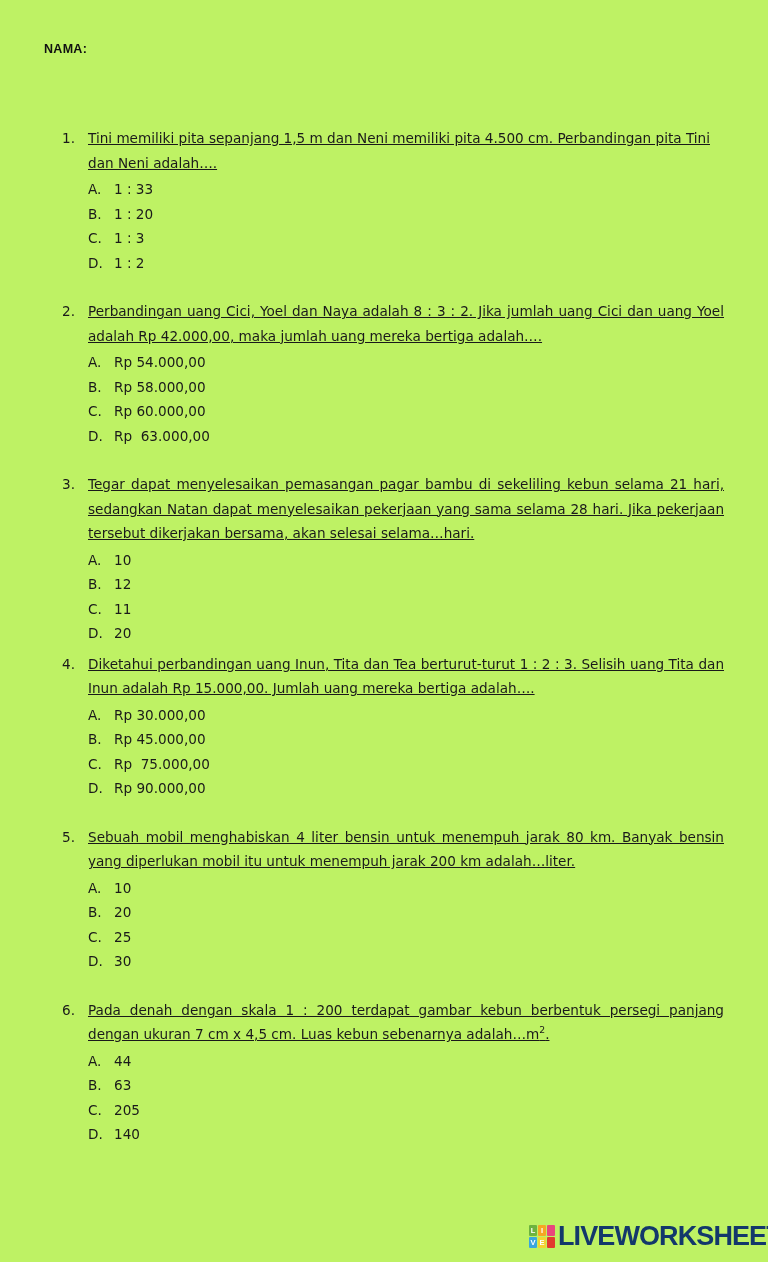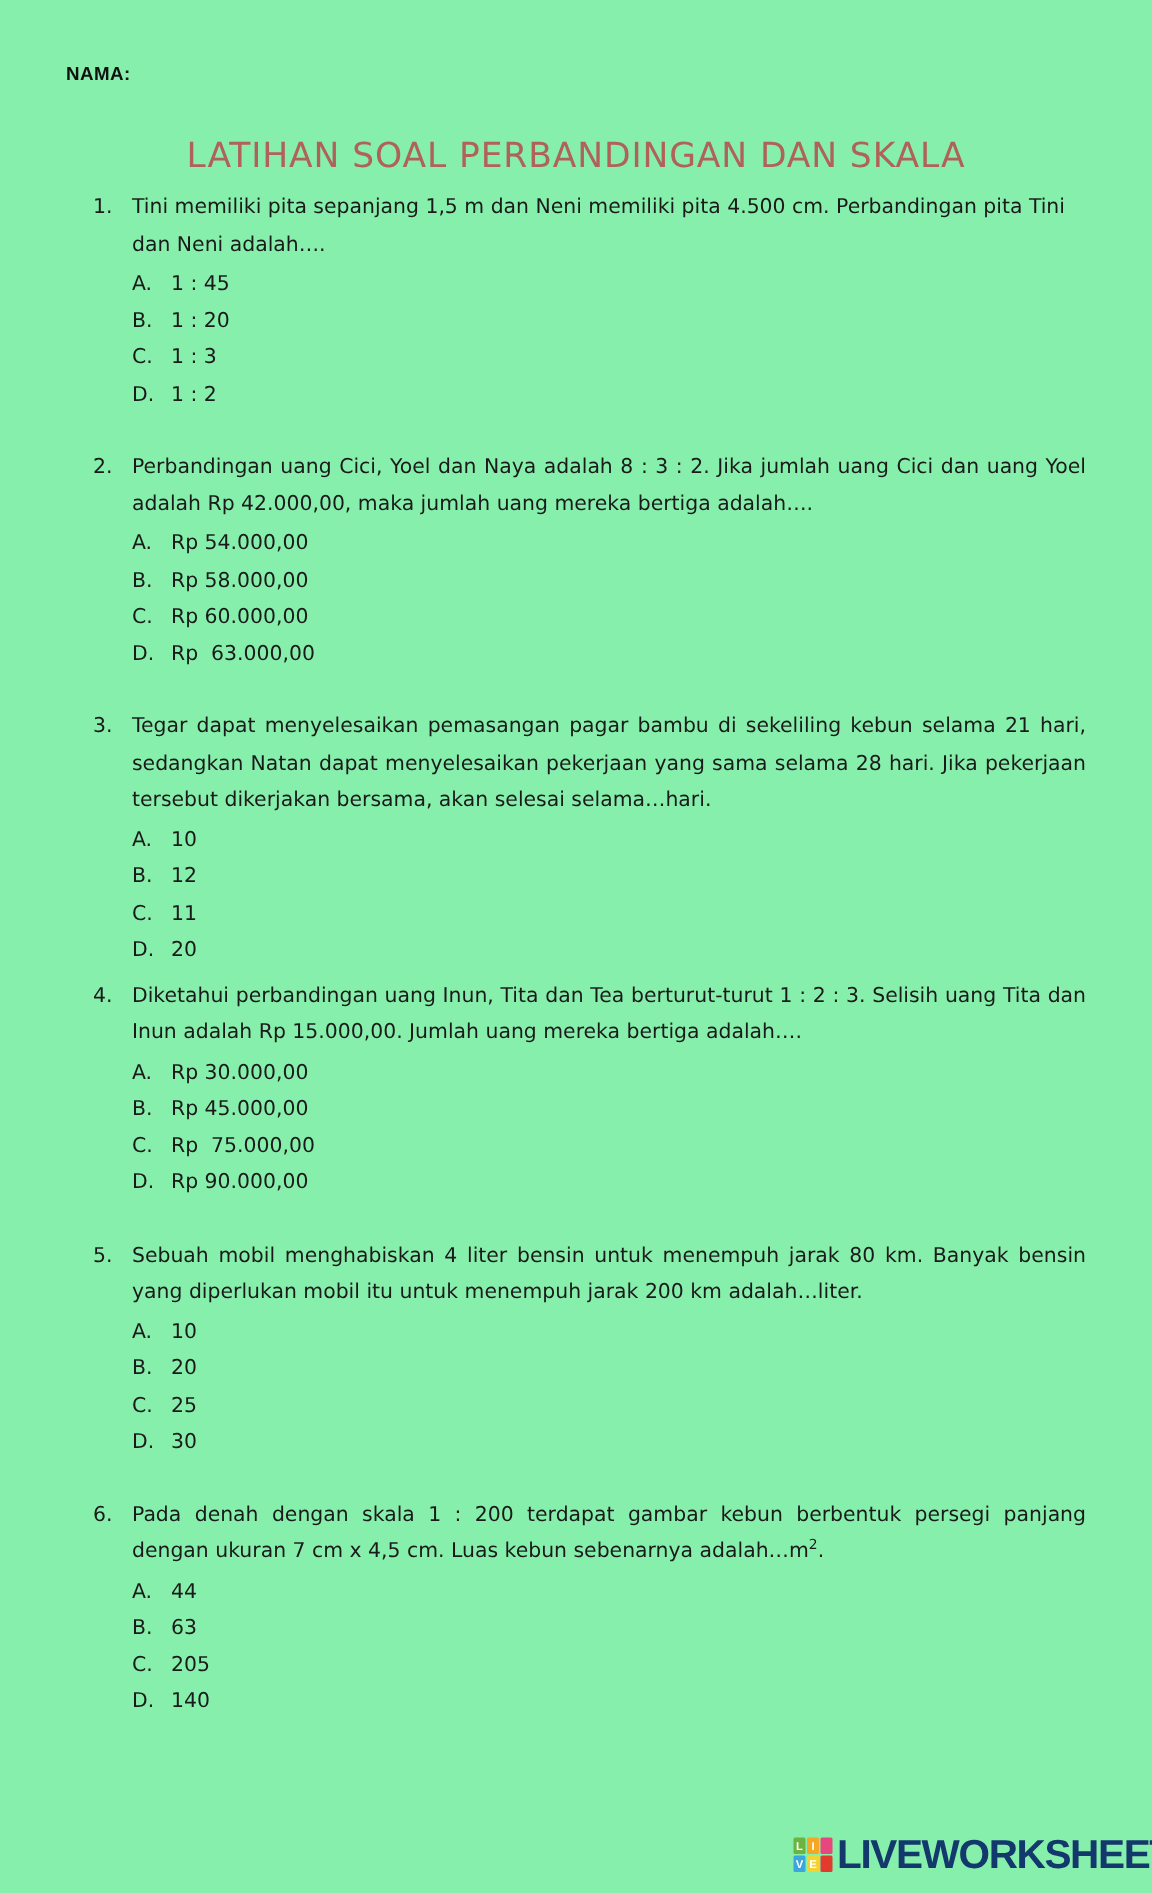--- a/index.html
+++ b/index.html
@@ -13,21 +13,21 @@
     height: 1262px;
     position: relative;
     font-family: "Liberation Sans", sans-serif;
     overflow: hidden;
   }
 
   
   .page {
     position: absolute;
     inset: 0;
-    background: #86efac;
+    background: #bef264;
   }
 
   
   .nama {
     position: absolute;
     left: 44px;
     top: 42px;
     font-family: "Liberation Sans", sans-serif;
     font-size: 12.5px;
     font-weight: bold;
@@ -86,20 +86,21 @@
 
   .q-text {
     flex: 1 1 auto;
     font-family: "DejaVu Sans", sans-serif;
     font-size: 13.6px;
     line-height: 24.5px;
     color: #1a1a1a;
     text-align: justify;
     text-justify: inter-word;
     hyphens: none;
+    text-decoration: underline;
   }
   .q-text.left {
     text-align: left;
   }
 
   .options {
     margin-top: 2px;
     padding-left: 28px;
   }
 
@@ -161,32 +162,31 @@
     line-height: 27px;
   }
 </style>
 </head>
 <body>
 
 <div class="page">
 
   <div class="nama">NAMA:</div>
 
-  <h1 class="title" style="color: rgb(176, 97, 88);">LATIHAN SOAL PERBANDINGAN DAN SKALA</h1>
 
   <div class="questions">
       <div class="question">
         <div class="q-body">
           <div class="q-num">1.</div>
           <div class="q-text left">Tini memiliki pita sepanjang 1,5 m dan Neni memiliki pita 4.500 cm. Perbandingan pita Tini dan Neni adalah….</div>
         </div>
         <div class="options">
           <div class="option">
             <span class="opt-letter">A.</span>
-            <span class="opt-text">1 : 45</span>
+            <span class="opt-text">1 : 33</span>
           </div>
           <div class="option">
             <span class="opt-letter">B.</span>
             <span class="opt-text">1 : 20</span>
           </div>
           <div class="option">
             <span class="opt-letter">C.</span>
             <span class="opt-text">1 : 3</span>
           </div>
           <div class="option">

